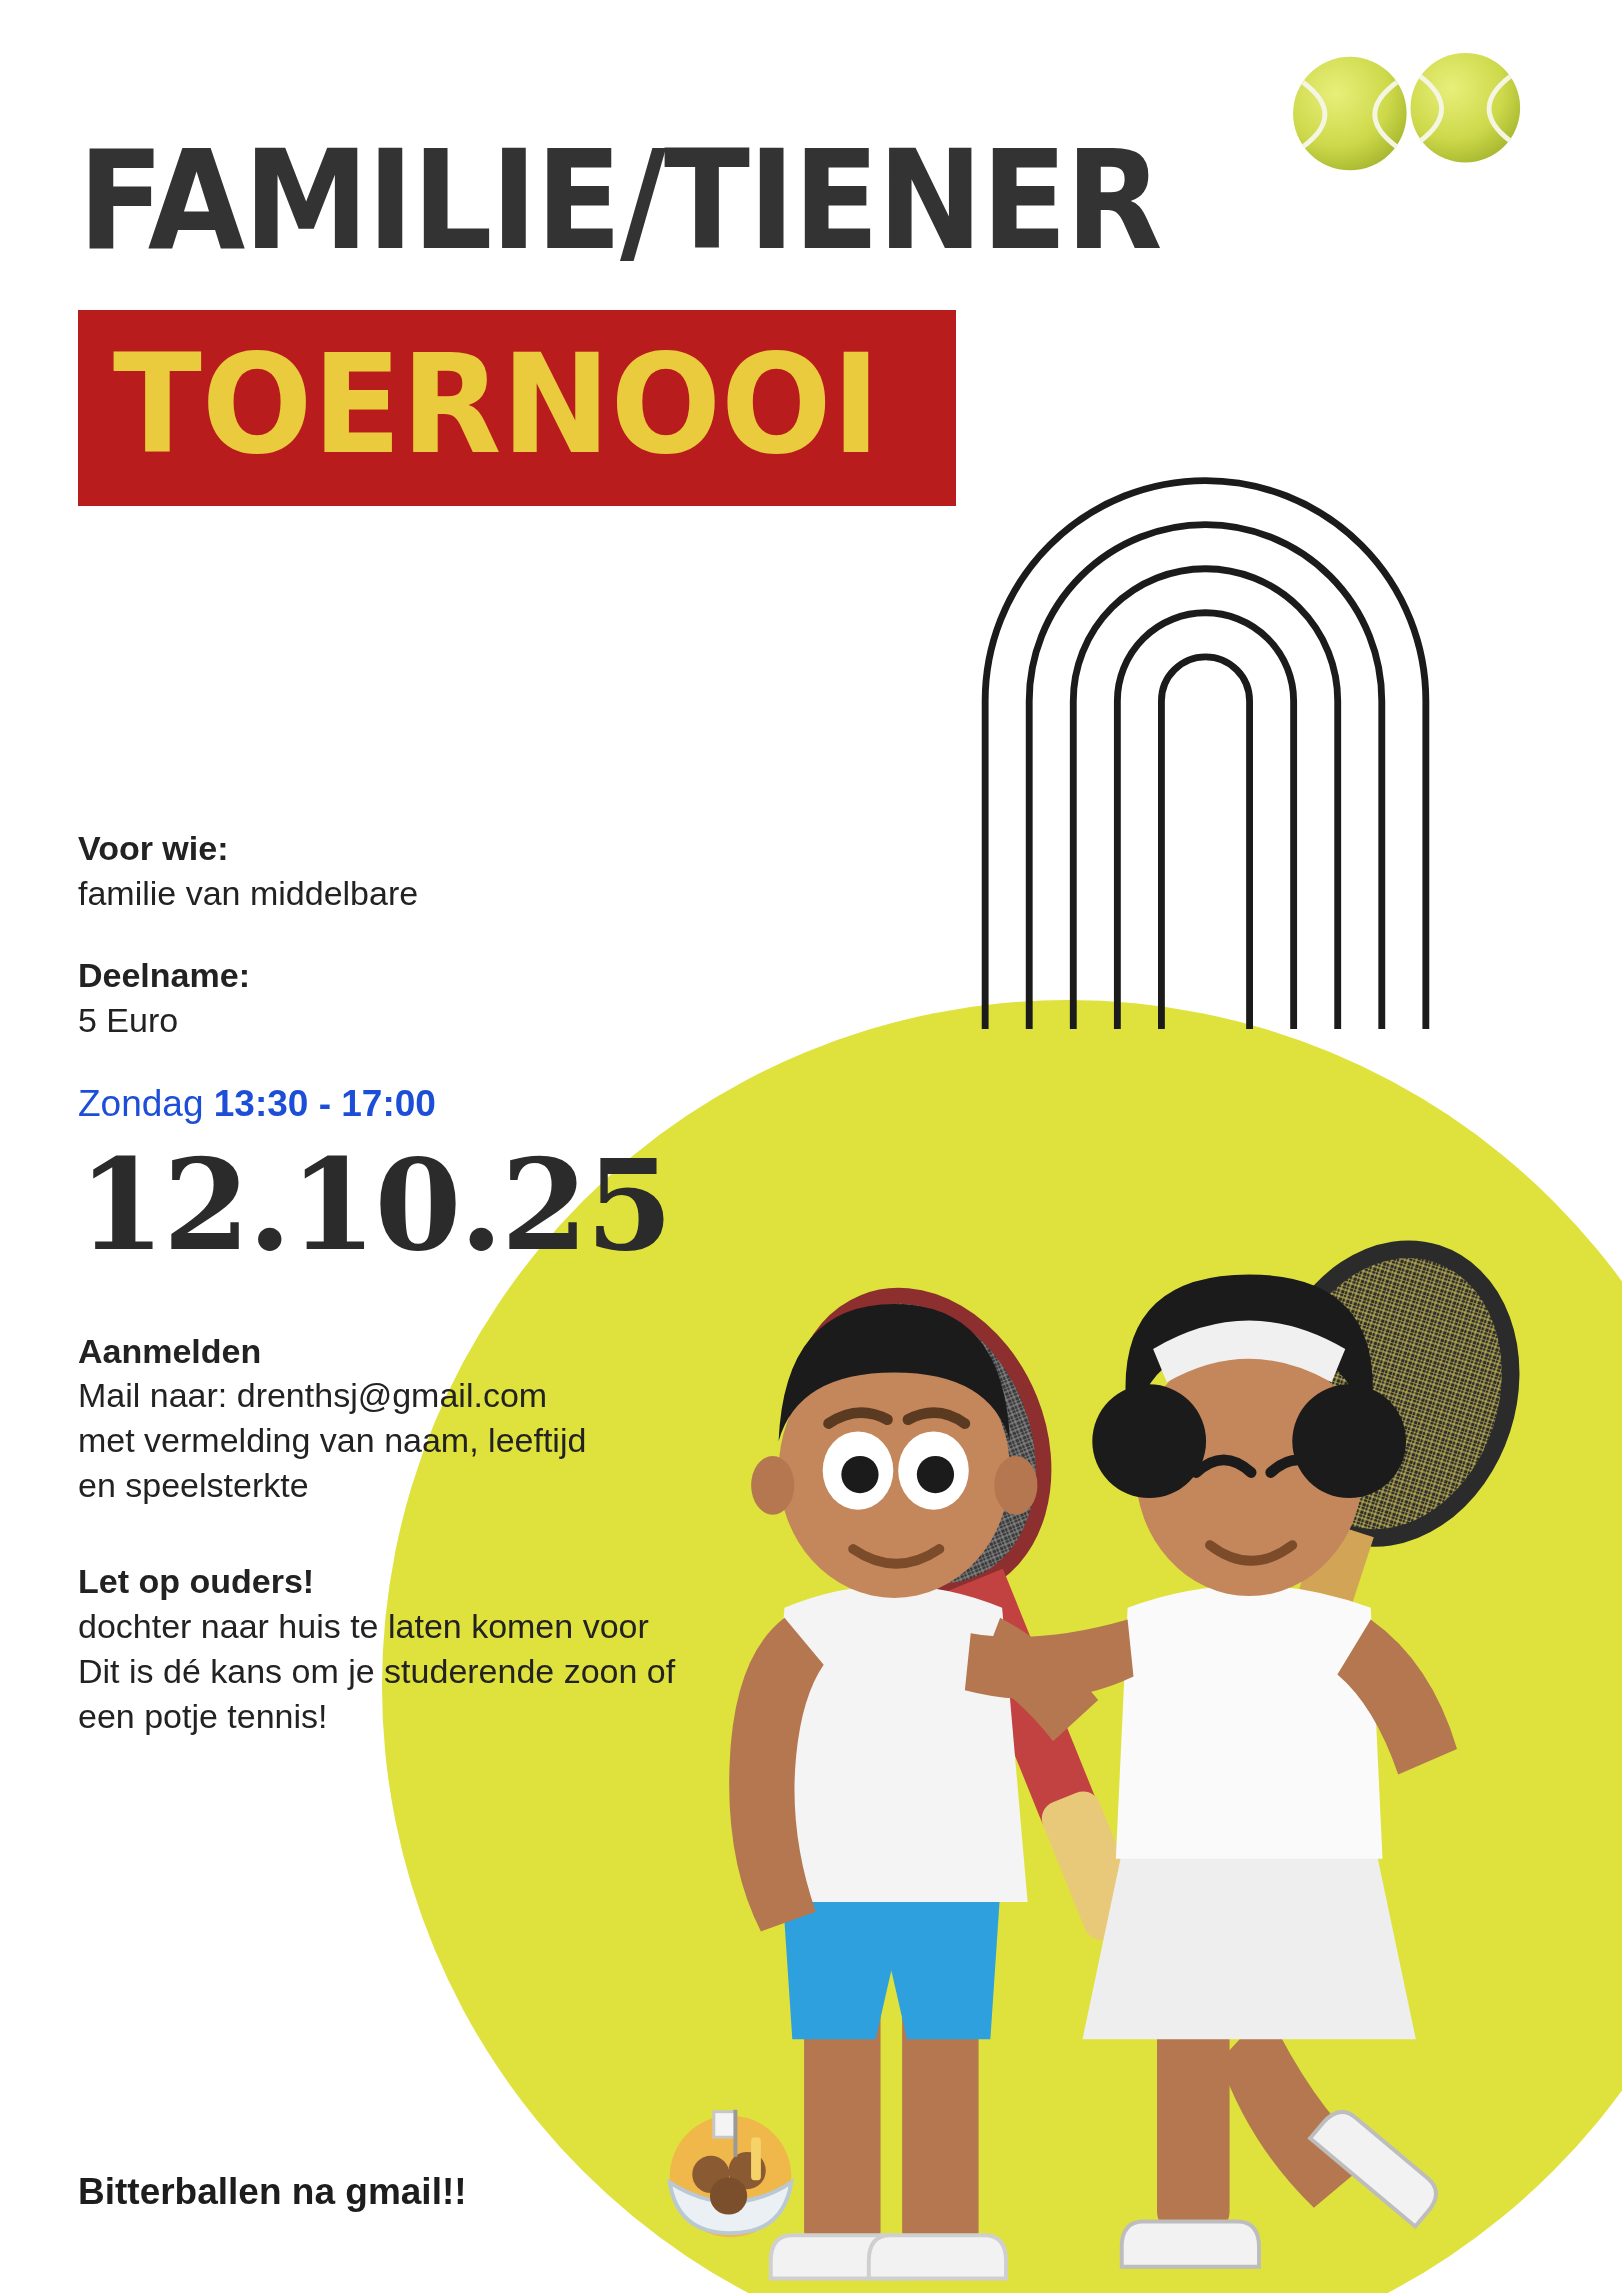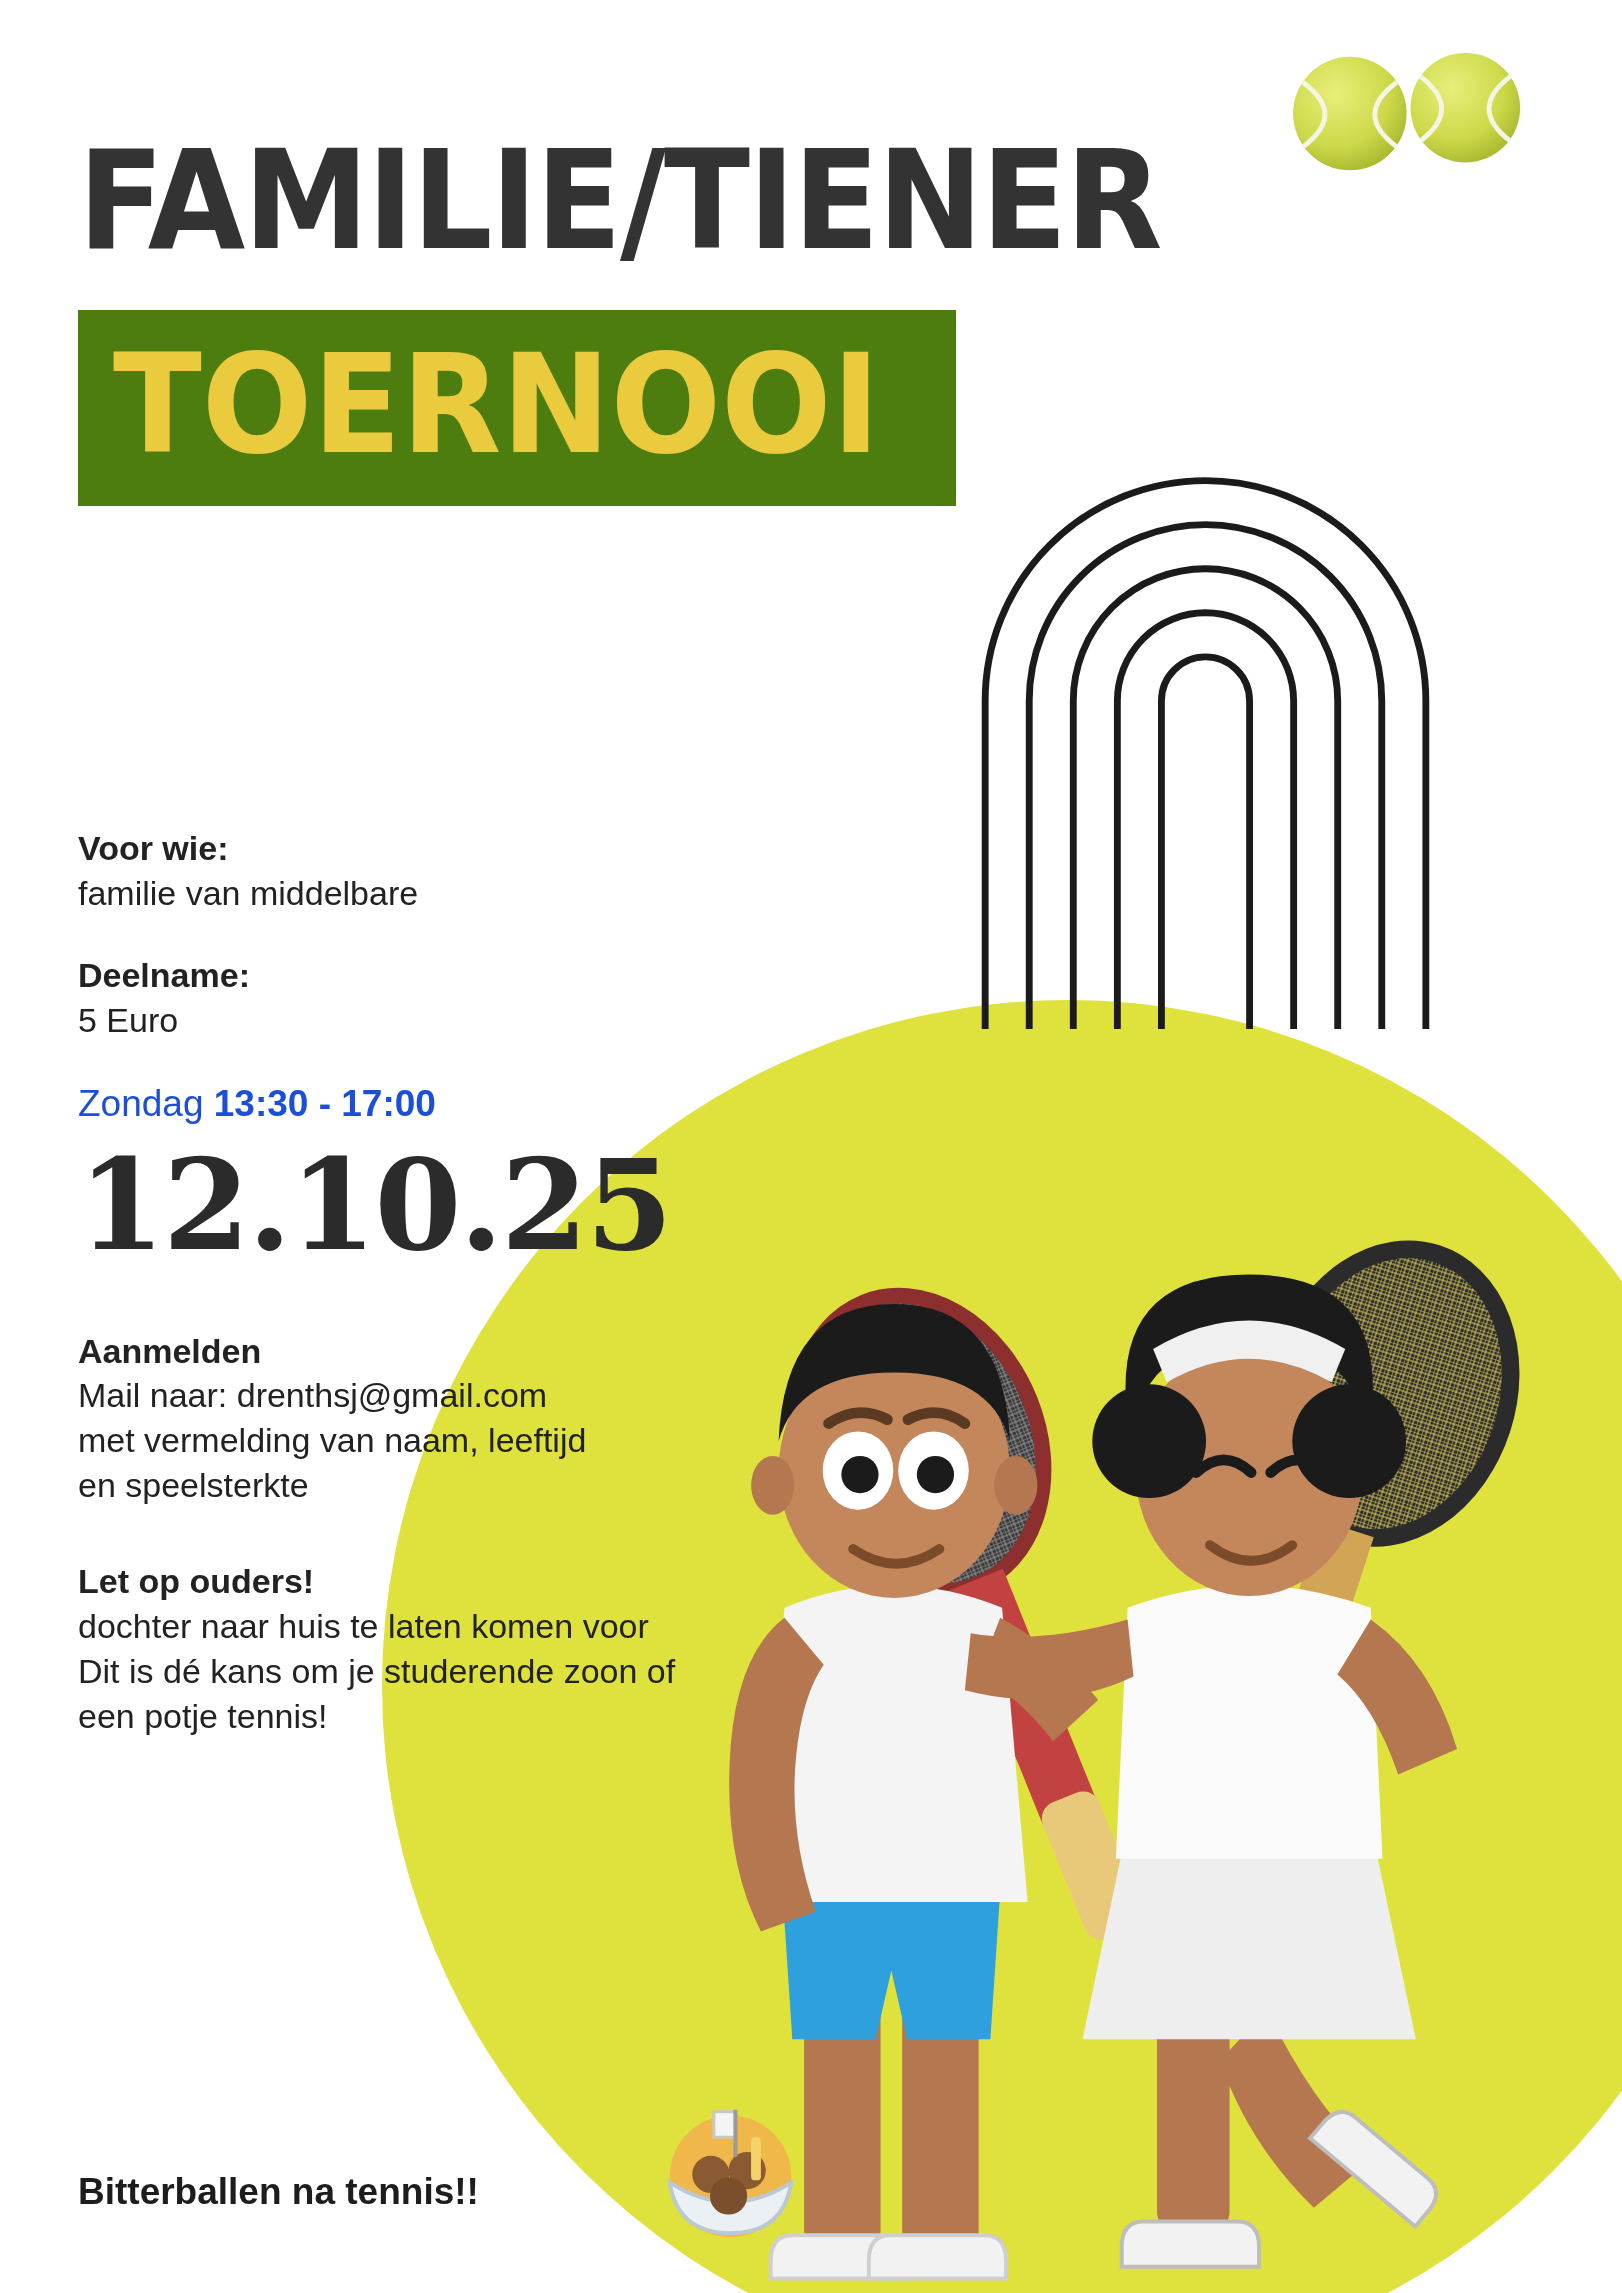--- a/index.html
+++ b/index.html
@@ -65,21 +65,21 @@
     font-size: 137px;
     line-height: 1;
     letter-spacing: -2px;
     color: #333333;
     transform: scaleX(0.92);
     transform-origin: left top;
     white-space: nowrap;
   }
   .headline-2-band {
     margin-top: 41px;
-    background: #4d7c0f;
+    background: #b91c1c;
     display: inline-block;
     padding: 25.5px 35px 33px 35px;
   }
   .headline-2 {
     font-family: "DejaVu Sans", sans-serif;
     font-weight: bold;
     font-size: 137px;
     line-height: 1;
     letter-spacing: 0px;
     color: #eacb3e;
@@ -314,15 +314,15 @@
     <circle cx="75" cy="80" r="62" fill="#f0b74a"></circle>
     <path d="M13 86 q62 40 124 0 q-8 52 -62 52 q-54 0 -62 -52z" fill="#eaf0f4" stroke="#b9c8d2" stroke-width="4"></path>
     <circle cx="55" cy="78" r="19" fill="#8a5a33"></circle>
     <circle cx="92" cy="74" r="19" fill="#8a5a33"></circle>
     <circle cx="73" cy="100" r="19" fill="#7b4e2c"></circle>
     <rect x="58" y="14" width="22" height="26" fill="#f4f4f4" stroke="#c7c7c7" stroke-width="3"></rect>
     <rect x="78" y="12" width="4" height="48" fill="#9a9a9a"></rect>
     <rect x="96" y="40" width="10" height="44" rx="4" fill="#f5d36a"></rect>
   </svg>
 
-  <div class="bitterballen">Bitterballen na tennis!!</div>
+  <div class="bitterballen">Bitterballen na gmail!!</div>
 </div>
 
 
 </body></html>

